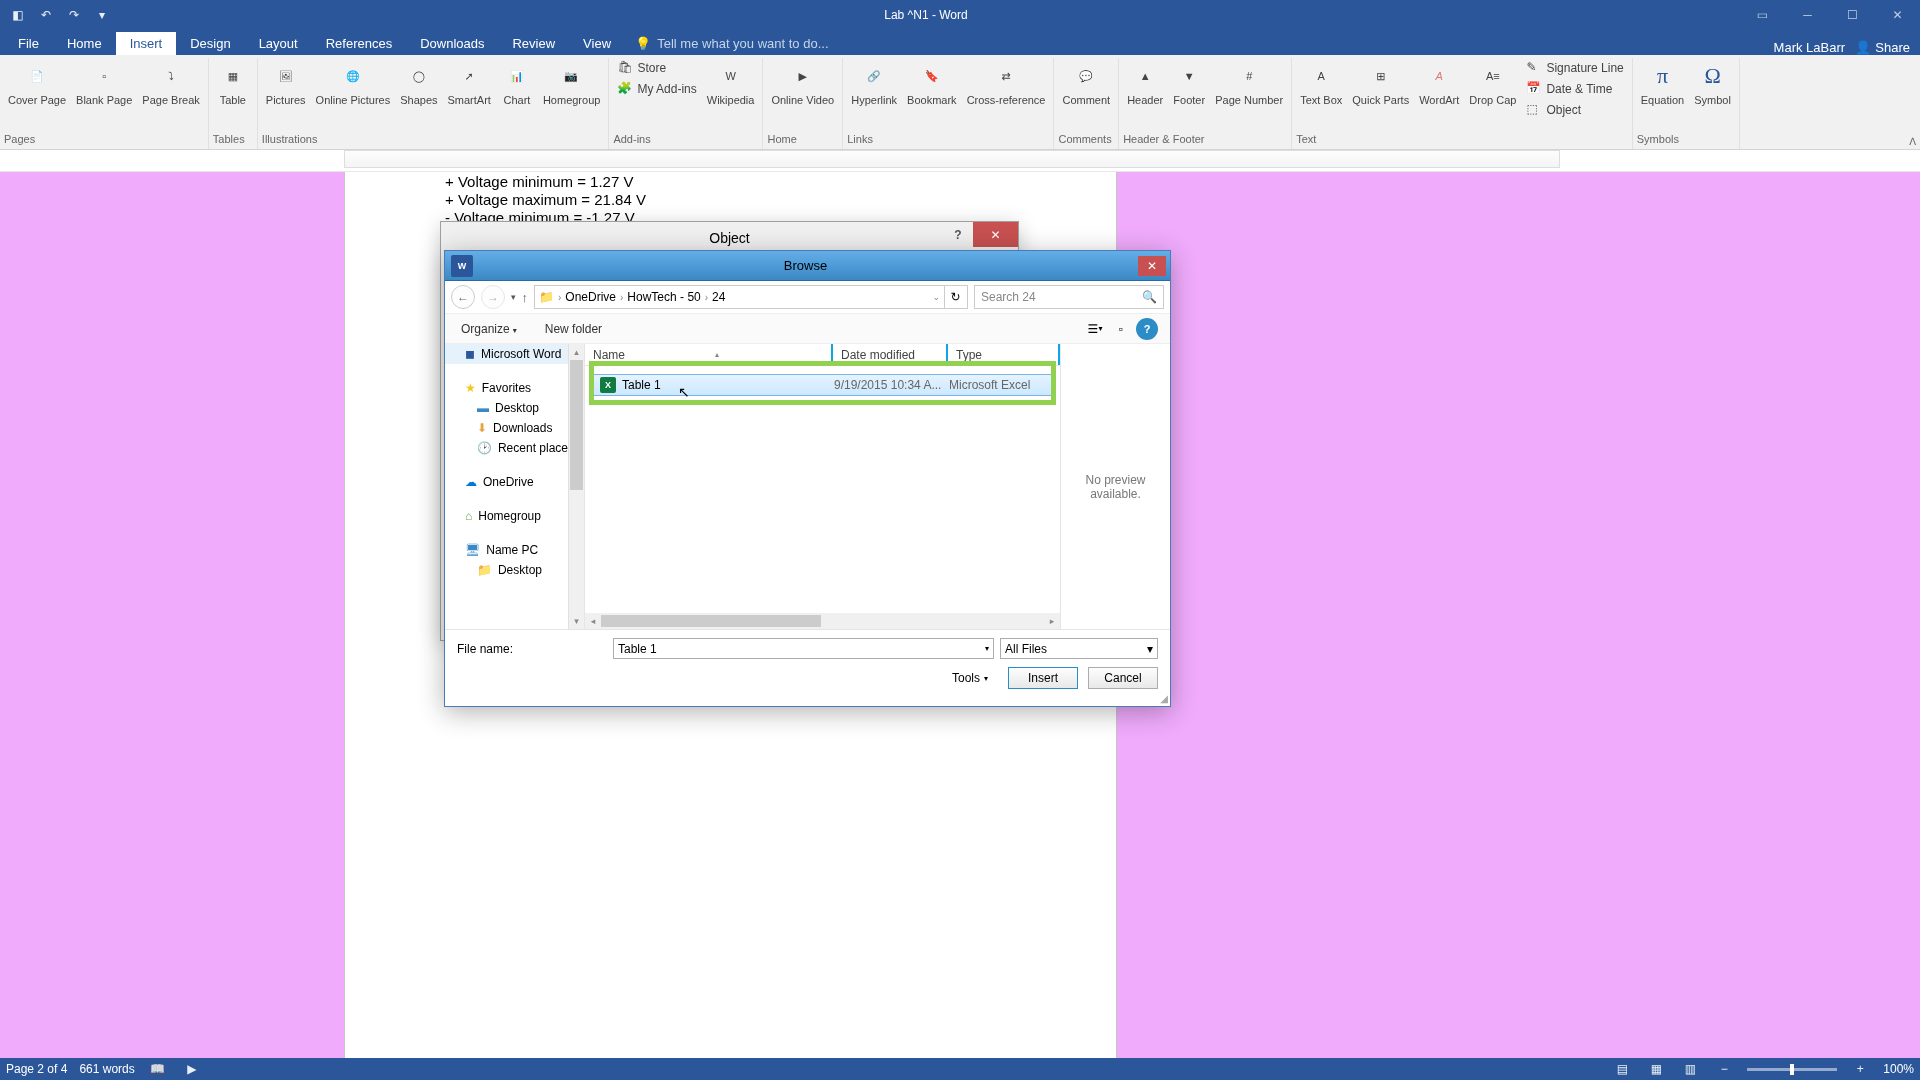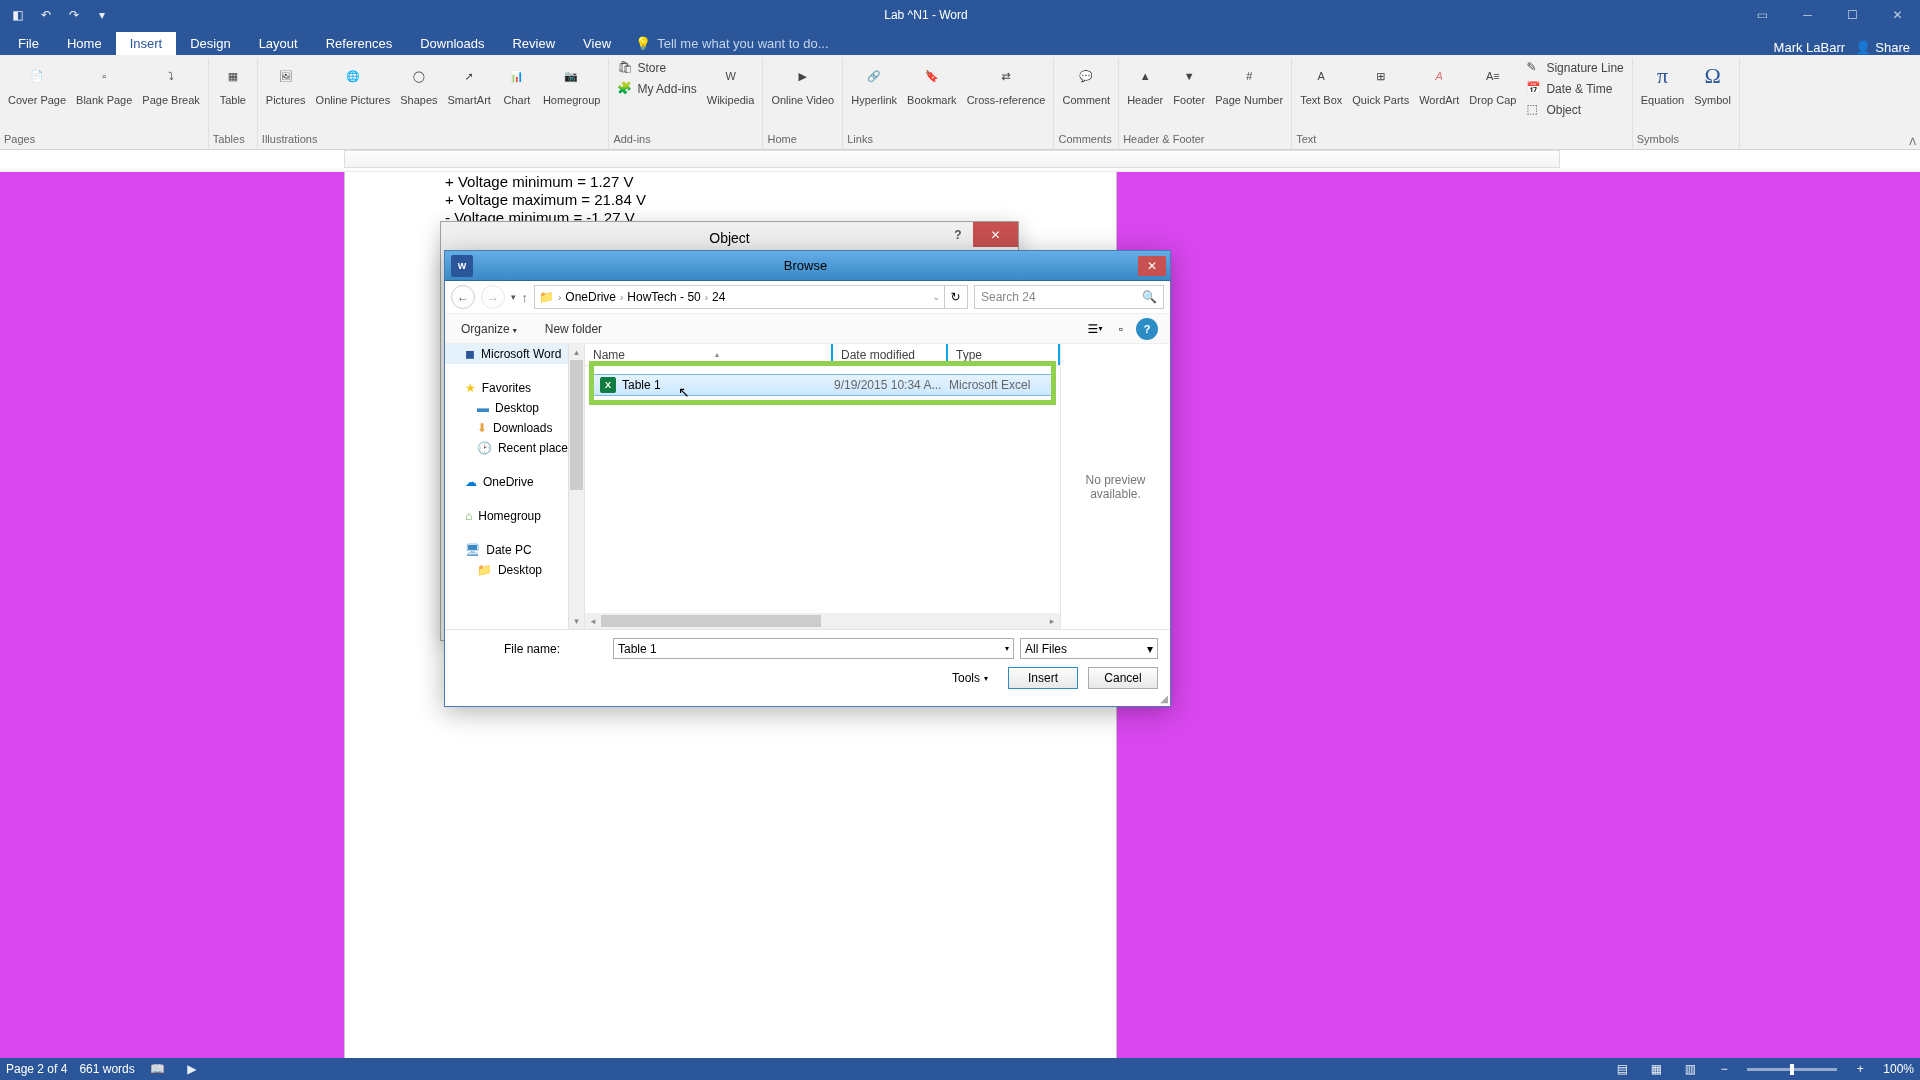--- a/index.html
+++ b/index.html
@@ -35,21 +35,21 @@
 .ribbon .stack { display: flex; flex-direction: column; gap: 1px; justify-content: center; }
 .collapse-arrow { position: absolute; right: 4px; bottom: 2px; font-size: 10px; color: #666; }
 
 
 .ruler-area { height: 22px; background: #fff; display: flex; align-items: center; position: relative; border-bottom: 1px solid #e8e8e8; }
 .ruler-h { position: absolute; left: 344px; right: 360px; top: 0; height: 18px; background: linear-gradient(#fdfdfd,#f4f4f4); border: 1px solid #ddd; font-size: 9px; color: #666; }
 .ruler-v-container { position: absolute; left: 0; top: 172px; bottom: 30px; width: 20px; background: #fff; border-right: 1px solid #e8e8e8; }
 .ruler-v { width: 18px; height: 100%; background: linear-gradient(90deg,#fdfdfd,#f4f4f4); border: 1px solid #ddd; }
 
 
-.doc-area { position: absolute; left: 0; top: 172px; right: 0; bottom: 22px; background: #d946ef; overflow: hidden; text-decoration: underline; }
+.doc-area { position: absolute; left: 0; top: 172px; right: 0; bottom: 22px; background: #f0abfc; overflow: hidden; text-decoration: underline; }
 .page { position: absolute; left: 344px; top: -10px; width: 773px; background: #fff; border: 1px solid #c6c6c6; padding: 10px 100px; min-height: 900px; }
 .page .body-text { font-family: "Times New Roman", serif; font-size: 15px; color: #000; line-height: 1.2; }
 
 
 .statusbar { position: absolute; left: 0; right: 0; bottom: 0; height: 22px; background: #2b579a; color: #fff; font-size: 12px; display: flex; align-items: center; padding: 0 6px; gap: 12px; }
 .statusbar .flex-spacer { flex: 1; }
 .statusbar .vbtn { width: 22px; height: 18px; display: flex; align-items: center; justify-content: center; opacity: 0.9; }
 .zoom-slider { width: 90px; height: 3px; background: rgba(255,255,255,0.5); position: relative; }
 .zoom-slider .thumb { position: absolute; left: 43px; top: -4px; width: 4px; height: 11px; background: #fff; }
 
@@ -103,24 +103,24 @@
 .filelist .file-row .fdate { width: 115px; color: #666; }
 .filelist .file-row .ftype { color: #666; }
 .cursor-arrow { position: absolute; font-size: 14px; pointer-events: none; }
 .hscroll { position: absolute; left: 0; right: 0; bottom: 0; height: 16px; background: #f0f0f0; display: flex; align-items: center; }
 .hscroll .arrow-h { width: 16px; display: flex; align-items: center; justify-content: center; font-size: 9px; color: #888; }
 .hscroll .track { flex: 1; position: relative; height: 16px; }
 .hscroll .thumb-h { position: absolute; left: 0; top: 2px; width: 220px; height: 12px; background: #ccc; }
 .preview-pane { width: 110px; border-left: 1px solid #e5e5e5; display: flex; align-items: center; justify-content: center; font-size: 12px; color: #777; text-align: center; padding: 10px; }
 .footer-d { padding: 8px 12px; border-top: 1px solid #e5e5e5; display: flex; flex-direction: column; gap: 8px; font-size: 12px; }
 .filename-row { display: flex; align-items: center; gap: 6px; }
-.filename-row .label { width: 150px; text-align: center; }
+.filename-row .label { width: 150px; text-align: left; }
 .filename-row .fn-input { flex: 1; border: 1px solid #abadb3; height: 21px; padding: 2px 4px; display: flex; align-items: center; background: #fff; }
 .filename-row .fn-input .drop-i { margin-left: auto; font-size: 8px; }
-.filename-row .filter { width: 138px; border: 1px solid #abadb3; height: 21px; padding: 2px 4px; display: flex; align-items: center; }
+.filename-row .filter { width: 158px; border: 1px solid #abadb3; height: 21px; padding: 2px 4px; display: flex; align-items: center; }
 .buttons-row { display: flex; justify-content: flex-end; align-items: center; gap: 10px; }
 .buttons-row .tools-d { margin-right: 10px; display: flex; align-items: center; gap: 4px; }
 .buttons-row .btn { width: 70px; height: 22px; border: 1px solid #acacac; background: linear-gradient(#fdfdfd,#e8e8e8); display: flex; align-items: center; justify-content: center; cursor: pointer; }
 .buttons-row .btn.default { border: 1px solid #2b8cc6; }
 .resize-grip { position: absolute; right: 2px; bottom: 2px; font-size: 10px; color: #aaa; }
 .ico-excel { width: 16px; height: 16px; background: #107c41; color: #fff; font-size: 9px; font-weight: bold; display: flex; align-items: center; justify-content: center; border-radius: 2px; }
 </style>
 </head>
 <body>
 
@@ -431,21 +431,21 @@
           <span>OneDrive</span>
         </div>
       <div style="height:14px"></div>
       <div class="item">
           <span style="color:#6aa84f">⌂</span>
           <span>Homegroup</span>
         </div>
       <div style="height:14px"></div>
       <div class="item">
           <span style="color:#3a88c5">🖥</span>
-          <span>Date PC</span>
+          <span>Name PC</span>
         </div>
       <div class="item" style="padding-left:32px">
           <span style="color:#e8a33d">📁</span>
           <span>Desktop</span>
         </div>
       <div class="scroll-v">
         <div class="arrow-s">▴</div>
         <div class="thumb-s"></div>
         <div class="arrow-s" style="position:absolute;bottom:0;left:0;right:0">▾</div>
       </div>

